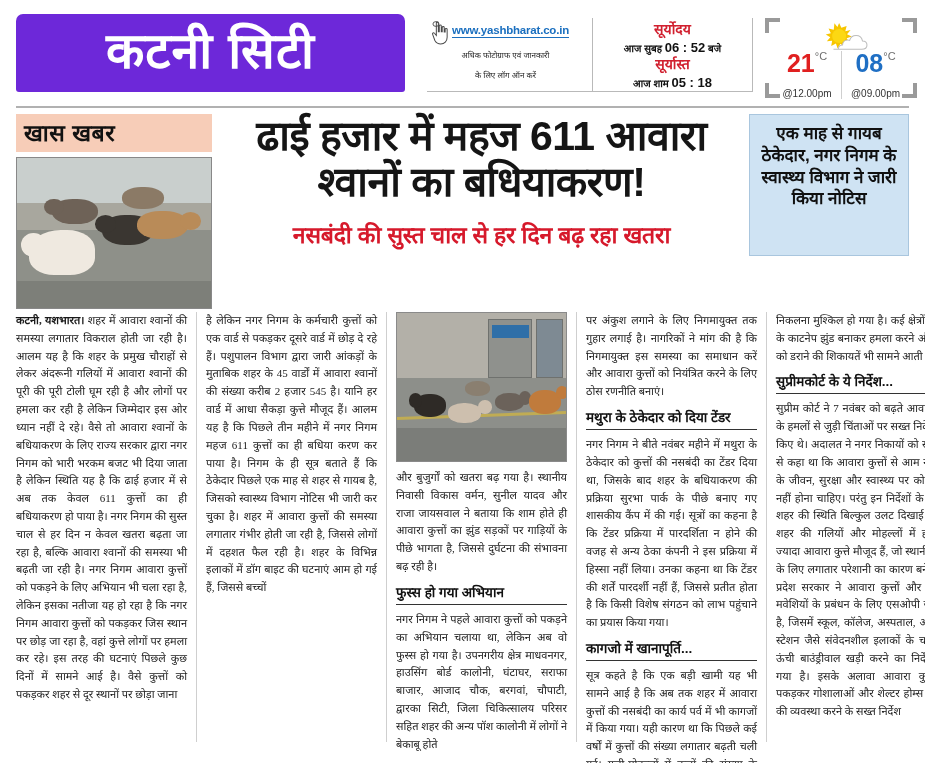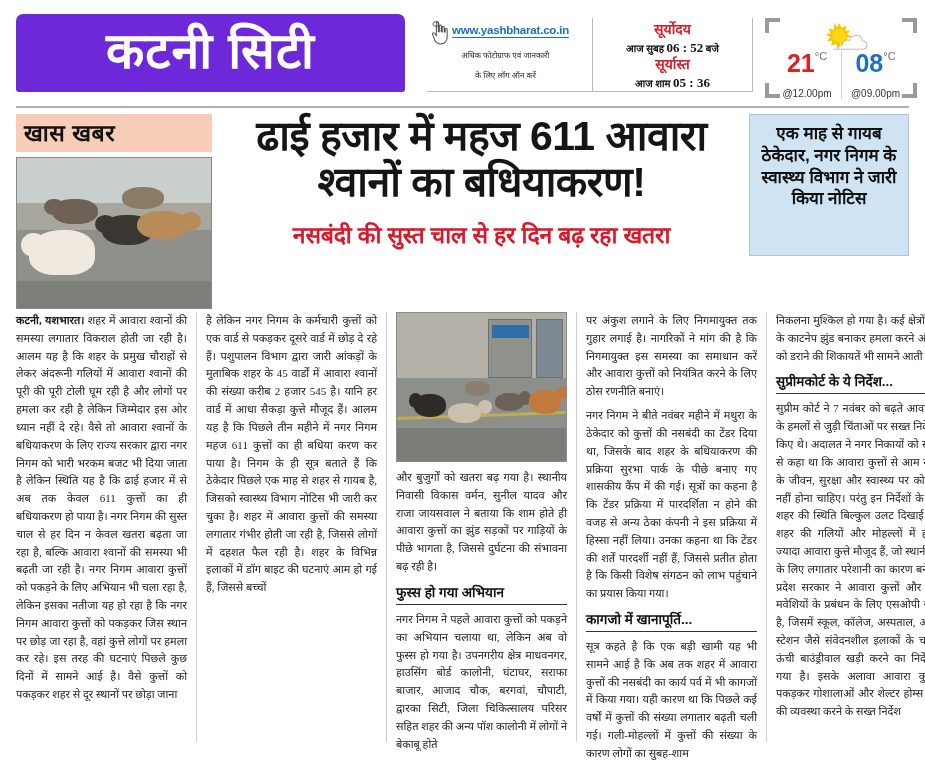--- a/index.html
+++ b/index.html
@@ -101,21 +101,21 @@
     padding-top: 3px;
   }
   .sun-title {
     color: #d1202f;
     font-family: "Liberation Sans", "DejaVu Sans", sans-serif;
     font-weight: bold;
     font-size: 14px;
     line-height: 1.25;
   }
   .sun-line {
-    font-family: Liberation Serif, serif;
+    font-family: Liberation Sans, sans-serif;
     font-size: 10px;
     font-weight: bold;
     color: #111;
     line-height: 1.35;
   }
   .sun-line b { font-size: 13px; }
 
   
   .wx-block {
     width: 152px;
@@ -311,21 +311,21 @@
       <div class="sun-block">
         <div class="sun-title">सूर्योदय</div>
         <div class="sun-line">
           <span>आज सुबह</span>
           <b>06 : 52</b>
           <span>बजे</span>
         </div>
         <div class="sun-title">सूर्यास्त</div>
         <div class="sun-line">
           <span>आज शाम</span>
-          <b>05 : 36</b>
+          <b>05 : 18</b>
         </div>
       </div>
 
       <div class="wx-block">
         <span class="wx-corner wx-tl"></span>
         <span class="wx-corner wx-tr"></span>
         <span class="wx-corner wx-bl"></span>
         <span class="wx-corner wx-br"></span>
 
         <div class="wx-icon">
@@ -421,20 +421,21 @@
             <div style="position:absolute;left:94%;bottom:42%;width:7%;height:9%;background:#c07b3c;border-radius:50%;"></div>
             <div style="position:absolute;left:40%;bottom:44%;width:15%;height:10%;background:#8a7f70;border-radius:46%;"></div>
           </div>
         </div>
         <p class="bodytext"><span>और बुजुर्गों को खतरा बढ़ गया है। स्थानीय निवासी विकास वर्मन, सुनील यादव और राजा जायसवाल ने बताया कि शाम होते ही आवारा कुत्तों का झुंड सड़कों पर गाड़ियों के पीछे भागता है, जिससे दुर्घटना की संभावना बढ़ रही है।</span></p>
         <div class="sub-heading">फुस्स हो गया अभियान</div>
         <p class="bodytext"><span>नगर निगम ने पहले आवारा कुत्तों को पकड़ने का अभियान चलाया था, लेकिन अब वो फुस्स हो गया है। उपनगरीय क्षेत्र माधवनगर, हाउसिंग बोर्ड कालोनी, घंटाघर, सराफा बाजार, आजाद चौक, बरगवां, चौपाटी, द्वारका सिटी, जिला चिकित्सालय परिसर सहित शहर की अन्य पॉश कालोनी में लोगों ने बेकाबू होते</span></p>
       </div>
       <div class="col">
         <p class="bodytext"><span>पर अंकुश लगाने के लिए निगमायुक्त तक गुहार लगाई है। नागरिकों ने मांग की है कि निगमायुक्त इस समस्या का समाधान करें और आवारा कुत्तों को नियंत्रित करने के लिए ठोस रणनीति बनाएं।</span></p>
+        <div class="sub-heading">मथुरा के ठेकेदार को दिया टेंडर</div>
         <p class="bodytext"><span>नगर निगम ने बीते नवंबर महीने में मथुरा के ठेकेदार को कुत्तों की नसबंदी का टेंडर दिया था, जिसके बाद शहर के बधियाकरण की प्रक्रिया सुरभा पार्क के पीछे बनाए गए शासकीय कैंप में की गई। सूत्रों का कहना है कि टेंडर प्रक्रिया में पारदर्शिता न होने की वजह से अन्य ठेका कंपनी ने इस प्रक्रिया में हिस्सा नहीं लिया। उनका कहना था कि टेंडर की शर्तें पारदर्शी नहीं हैं, जिससे प्रतीत होता है कि किसी विशेष संगठन को लाभ पहुंचाने का प्रयास किया गया।</span></p>
         <div class="sub-heading">कागजो में खानापूर्ति...</div>
         <p class="bodytext"><span>सूत्र कहते है कि एक बड़ी खामी यह भी सामने आई है कि अब तक शहर में आवारा कुत्तों की नसबंदी का कार्य पर्व में भी कागजों में किया गया। यही कारण था कि पिछले कई वर्षों में कुत्तों की संख्या लगातार बढ़ती चली गई। गली-मोहल्लों में कुत्तों की संख्या के कारण लोगों का सुबह-शाम</span></p>
       </div>
       <div class="col">
         <p class="bodytext"><span>निकलना मुश्किल हो गया है। कई क्षेत्रों में कुत्तों के काटनेप झुंड बनाकर हमला करने और बच्चों को डराने की शिकायतें भी सामने आती रही।</span></p>
         <div class="sub-heading">सुप्रीमकोर्ट के ये निर्देश...</div>
         <p class="bodytext"><span>सुप्रीम कोर्ट ने 7 नवंबर को बढ़ते आवारा कुत्तों के हमलों से जुड़ी चिंताओं पर सख्त निर्देश जारी किए थे। अदालत ने नगर निकायों को स्पष्ट रूप से कहा था कि आवारा कुत्तों से आम नागरिकों के जीवन, सुरक्षा और स्वास्थ्य पर कोई खतरा नहीं होना चाहिए। परंतु इन निर्देशों के बावजूद शहर की स्थिति बिल्कुल उलट दिखाई देती है। शहर की गलियों और मोहल्लों में हजार से ज्यादा आवारा कुत्ते मौजूद हैं, जो स्थानीय लोगों के लिए लगातार परेशानी का कारण बने हुए हैं। प्रदेश सरकार ने आवारा कुत्तों और बेसहारा मवेशियों के प्रबंधन के लिए एसओपी जारी की है, जिसमें स्कूल, कॉलेज, अस्पताल, और रेलवे स्टेशन जैसे संवेदनशील इलाकों के चारों ओर ऊंची बाउंड्रीवाल खड़ी करने का निर्देश दिया गया है। इसके अलावा आवारा कुत्तों को पकड़कर गोशालाओं और शेल्टर होम्स में रखने की व्यवस्था करने के सख्त निर्देश</span></p>
       </div>
     </div>

